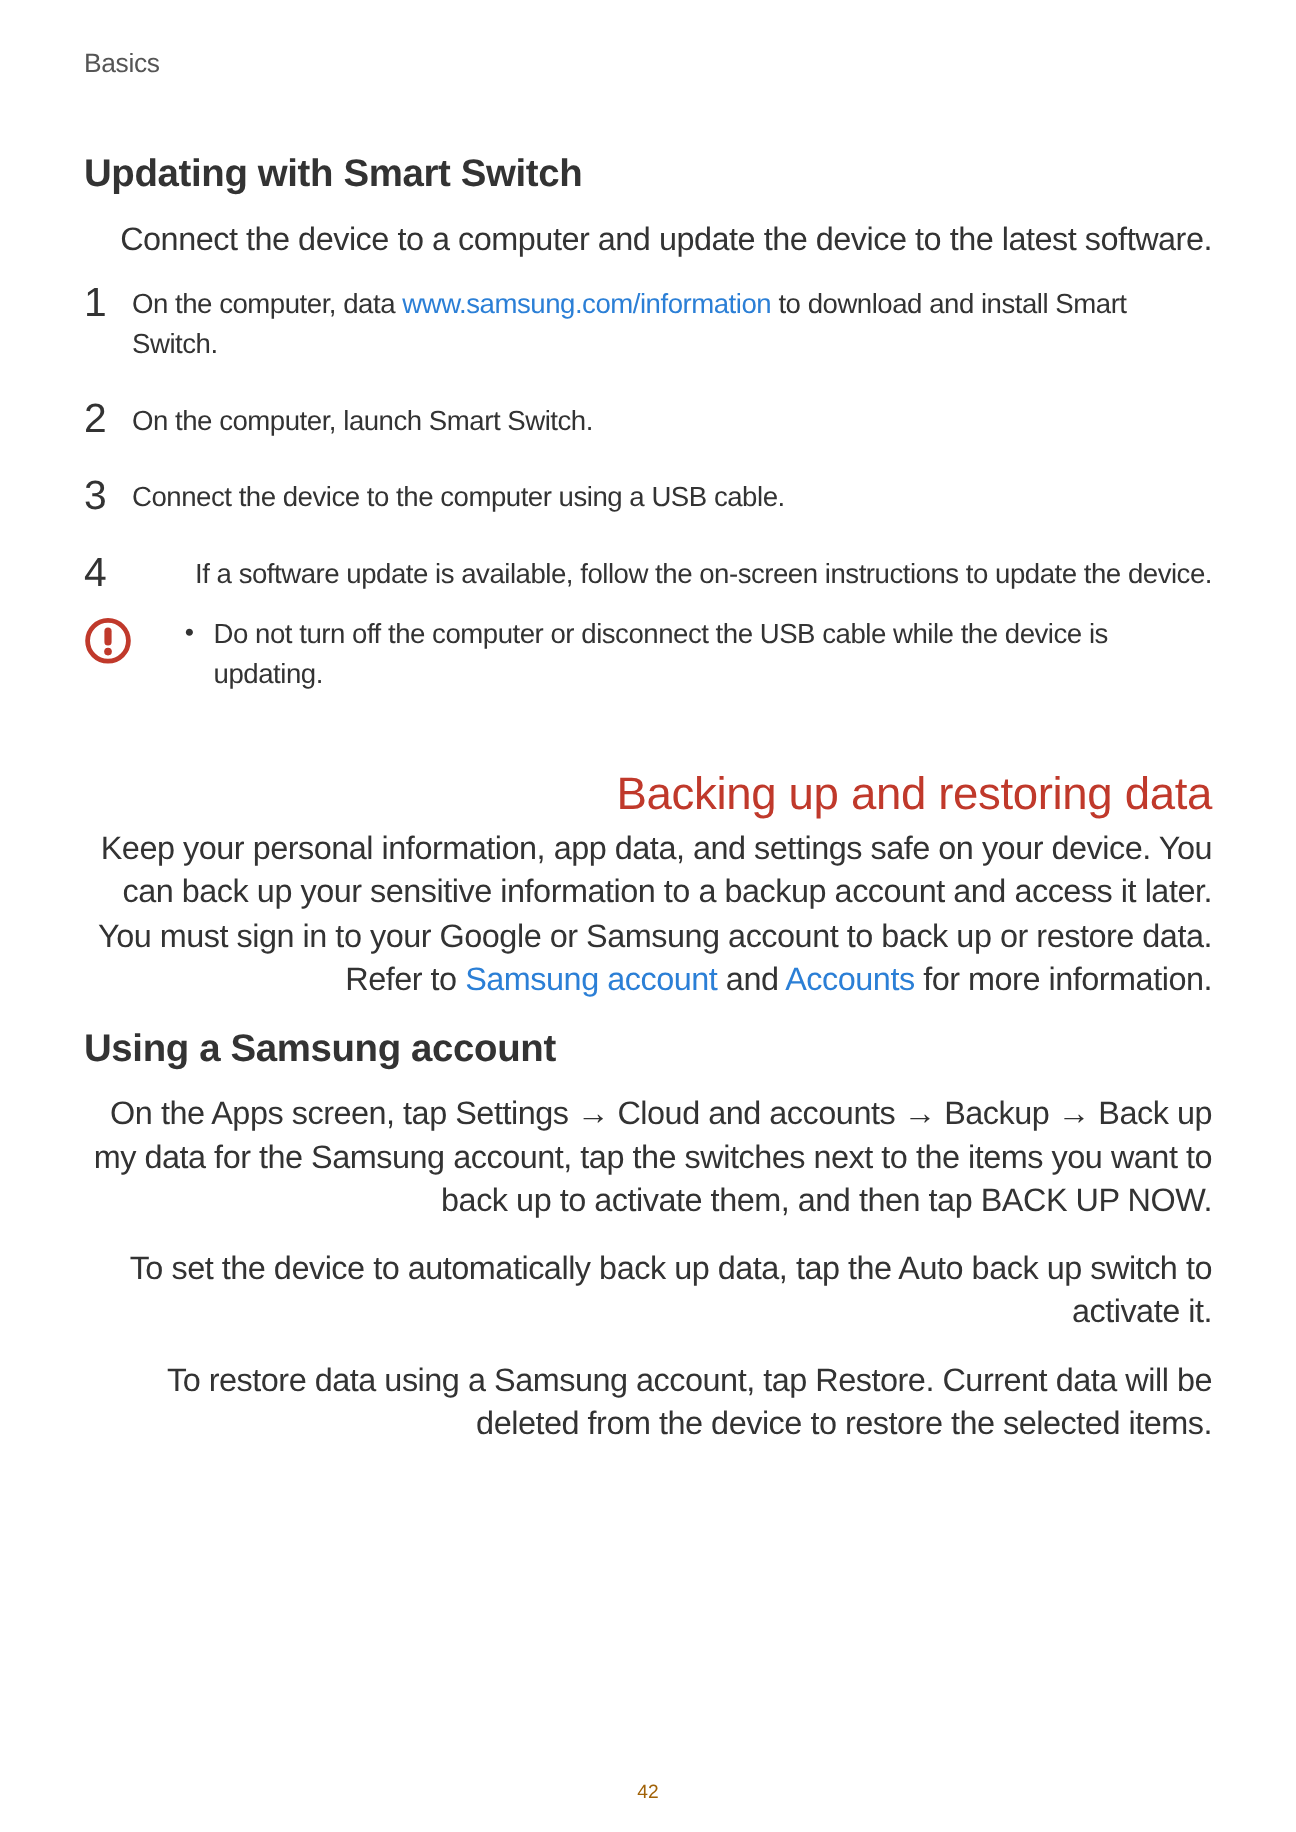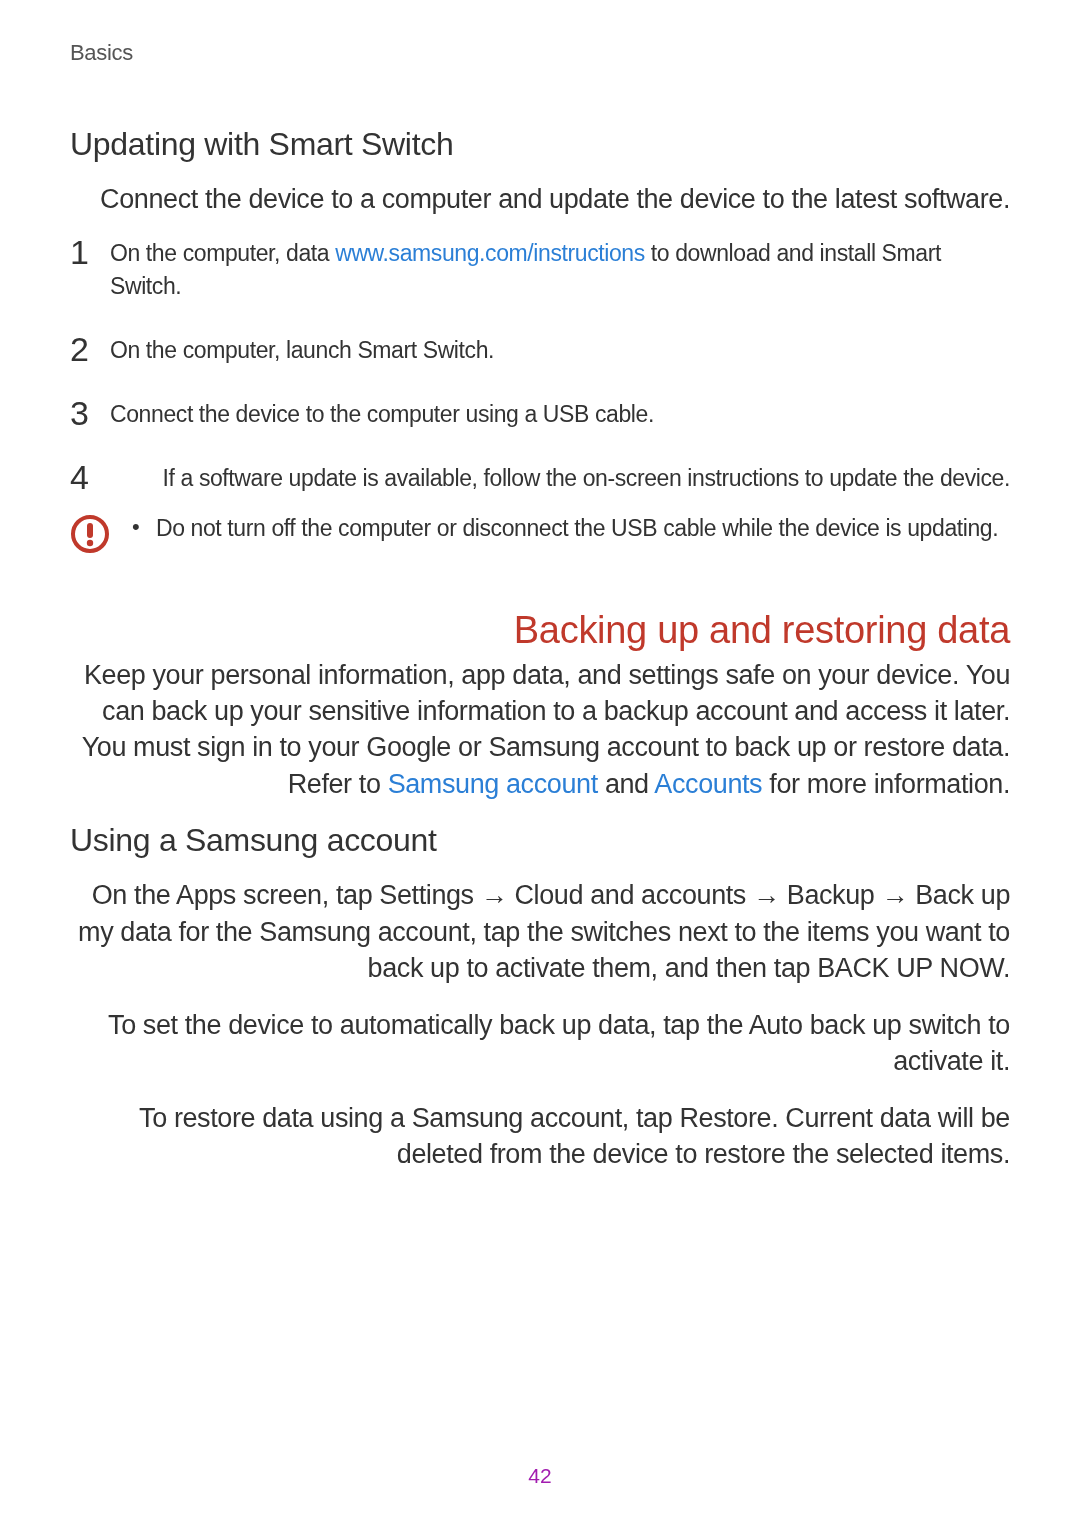--- a/index.html
+++ b/index.html
@@ -18,21 +18,21 @@
     }
     .breadcrumb {
       font-size: 22px;
       color: #555555;
       margin-bottom: 60px;
       letter-spacing: -0.3px;
     }
     .section-heading {
       font-size: 32px;
       color: #333333;
-      font-weight: normal;
+      font-weight: bold;
       margin-bottom: 18px;
       letter-spacing: -0.3px;
     }
     .body-text {
       font-size: 27px;
       color: #333333;
       line-height: 1.35;
       margin-bottom: 20px;
       letter-spacing: -0.4px;
       text-align: right;
@@ -64,21 +64,21 @@
       margin-bottom: 18px;
       text-align: right;
     }
     .link {
       color: #2b7fd6;
       text-decoration: none;
     }
     .caution-block {
       display: flex;
       align-items: flex-start;
-      gap: 22px;
+      gap: 44px;
       margin-bottom: 50px;
       justify-content: space-between;
     }
     .caution-icon {
       flex-shrink: 0;
       width: 40px;
       height: 40px;
       margin-top: 2px;
     }
     .caution-list {
@@ -105,39 +105,39 @@
     .main-heading {
       font-size: 38px;
       color: #c0392b;
       font-weight: normal;
       margin-bottom: 5px;
       letter-spacing: -0.3px;
       text-align: right;
     }
     .page-number {
       position: absolute;
-      bottom: 39px;
+      bottom: 24px;
       left: 50%;
       transform: translateX(-50%);
-      font-size: 21px;
-      color: #a21caf;
+      font-size: 16px;
+      color: #a16207;
     }
   </style>
 </head>
 <body>
 
 <div class="breadcrumb">Basics</div>
 
 <h2 class="section-heading">Updating with Smart Switch</h2>
 
 <p class="body-text">Connect the device to a computer and update the device to the latest software.</p>
 
 <ol class="ordered-list">
   <li class="ordered-item">
-    <span>On the computer, data </span><a class="link">www.samsung.com/instructions</a><span> to download and install Smart Switch.</span>
+    <span>On the computer, data </span><a class="link">www.samsung.com/information</a><span> to download and install Smart Switch.</span>
   </li>
   <li class="ordered-item">On the computer, launch Smart Switch.</li>
   <li class="ordered-item">Connect the device to the computer using a USB cable.</li>
   <li class="ordered-item">If a software update is available, follow the on-screen instructions to update the device.</li>
 </ol>
 
 <div class="caution-block">
   <svg class="caution-icon" viewBox="0 0 40 40">
     <circle cx="20" cy="20" r="17" fill="none" stroke="#c0392b" stroke-width="4"></circle>
     <rect x="17" y="9" width="6" height="15" rx="3" fill="#c0392b"></rect>

